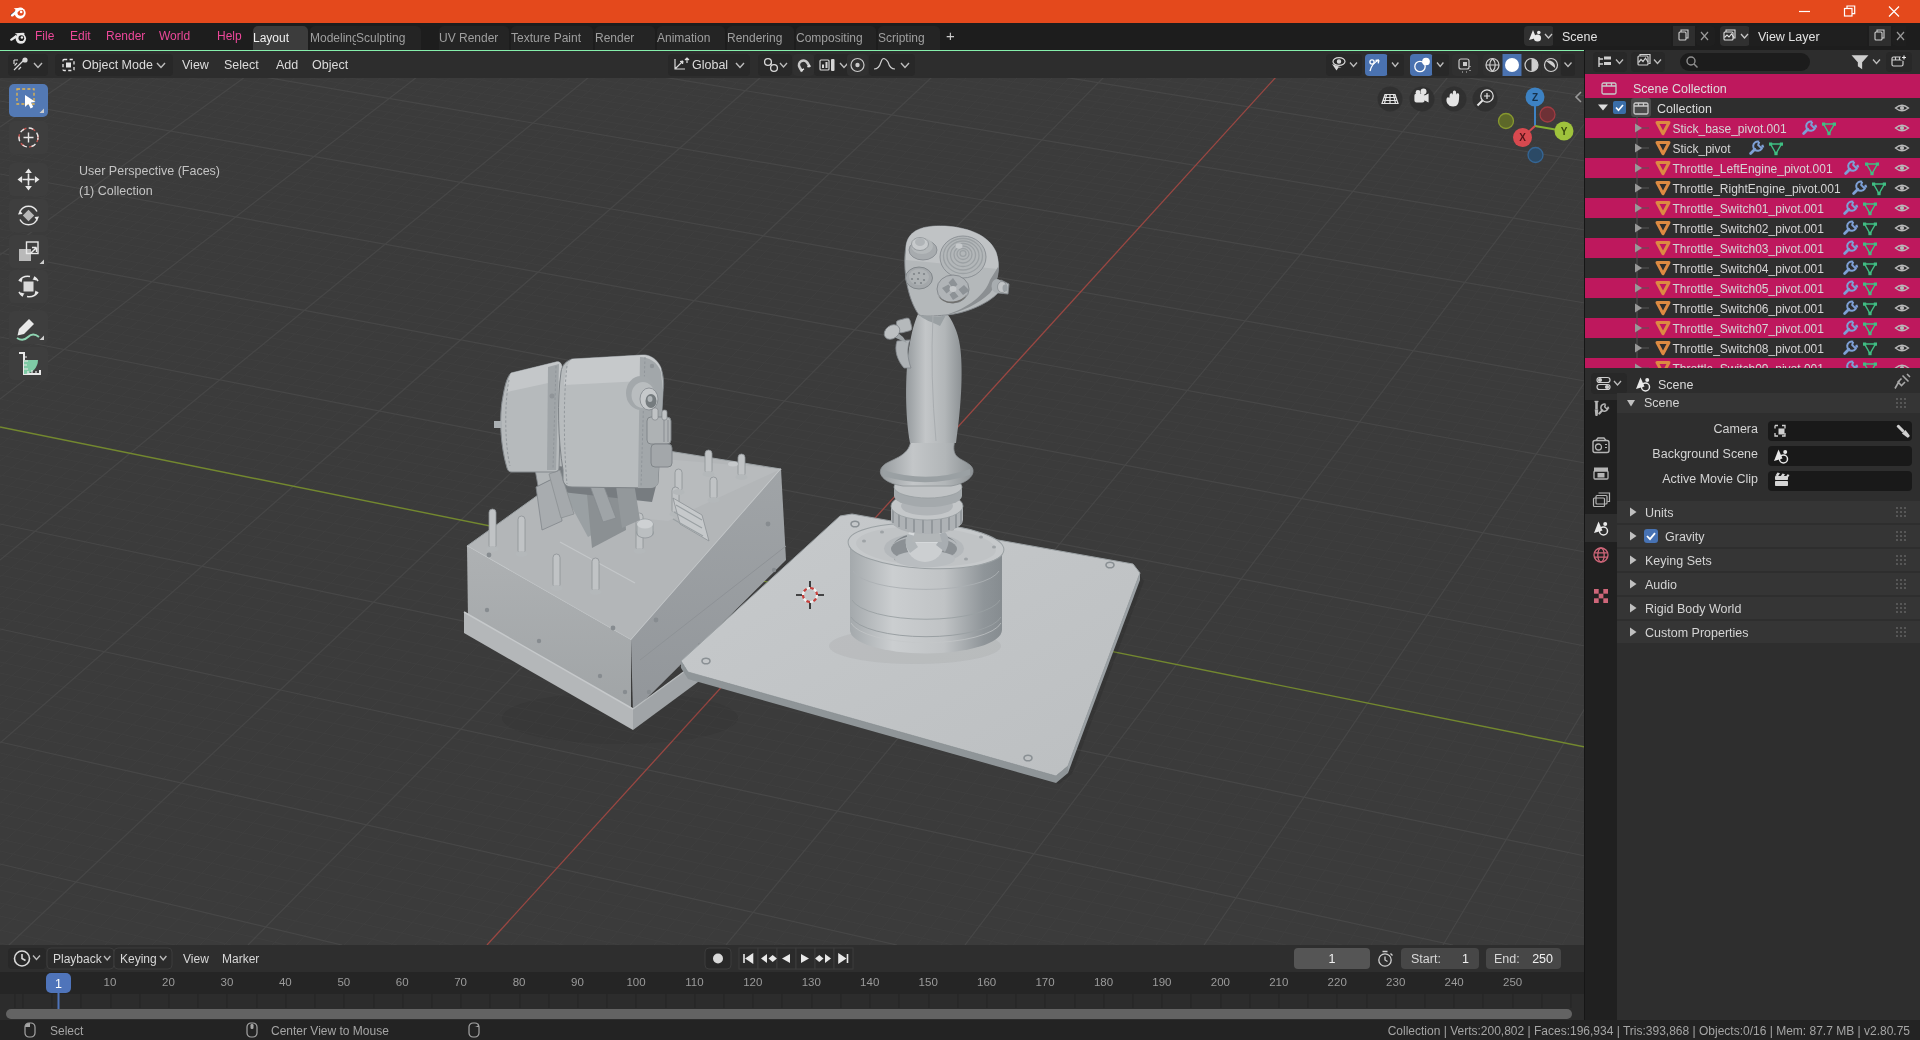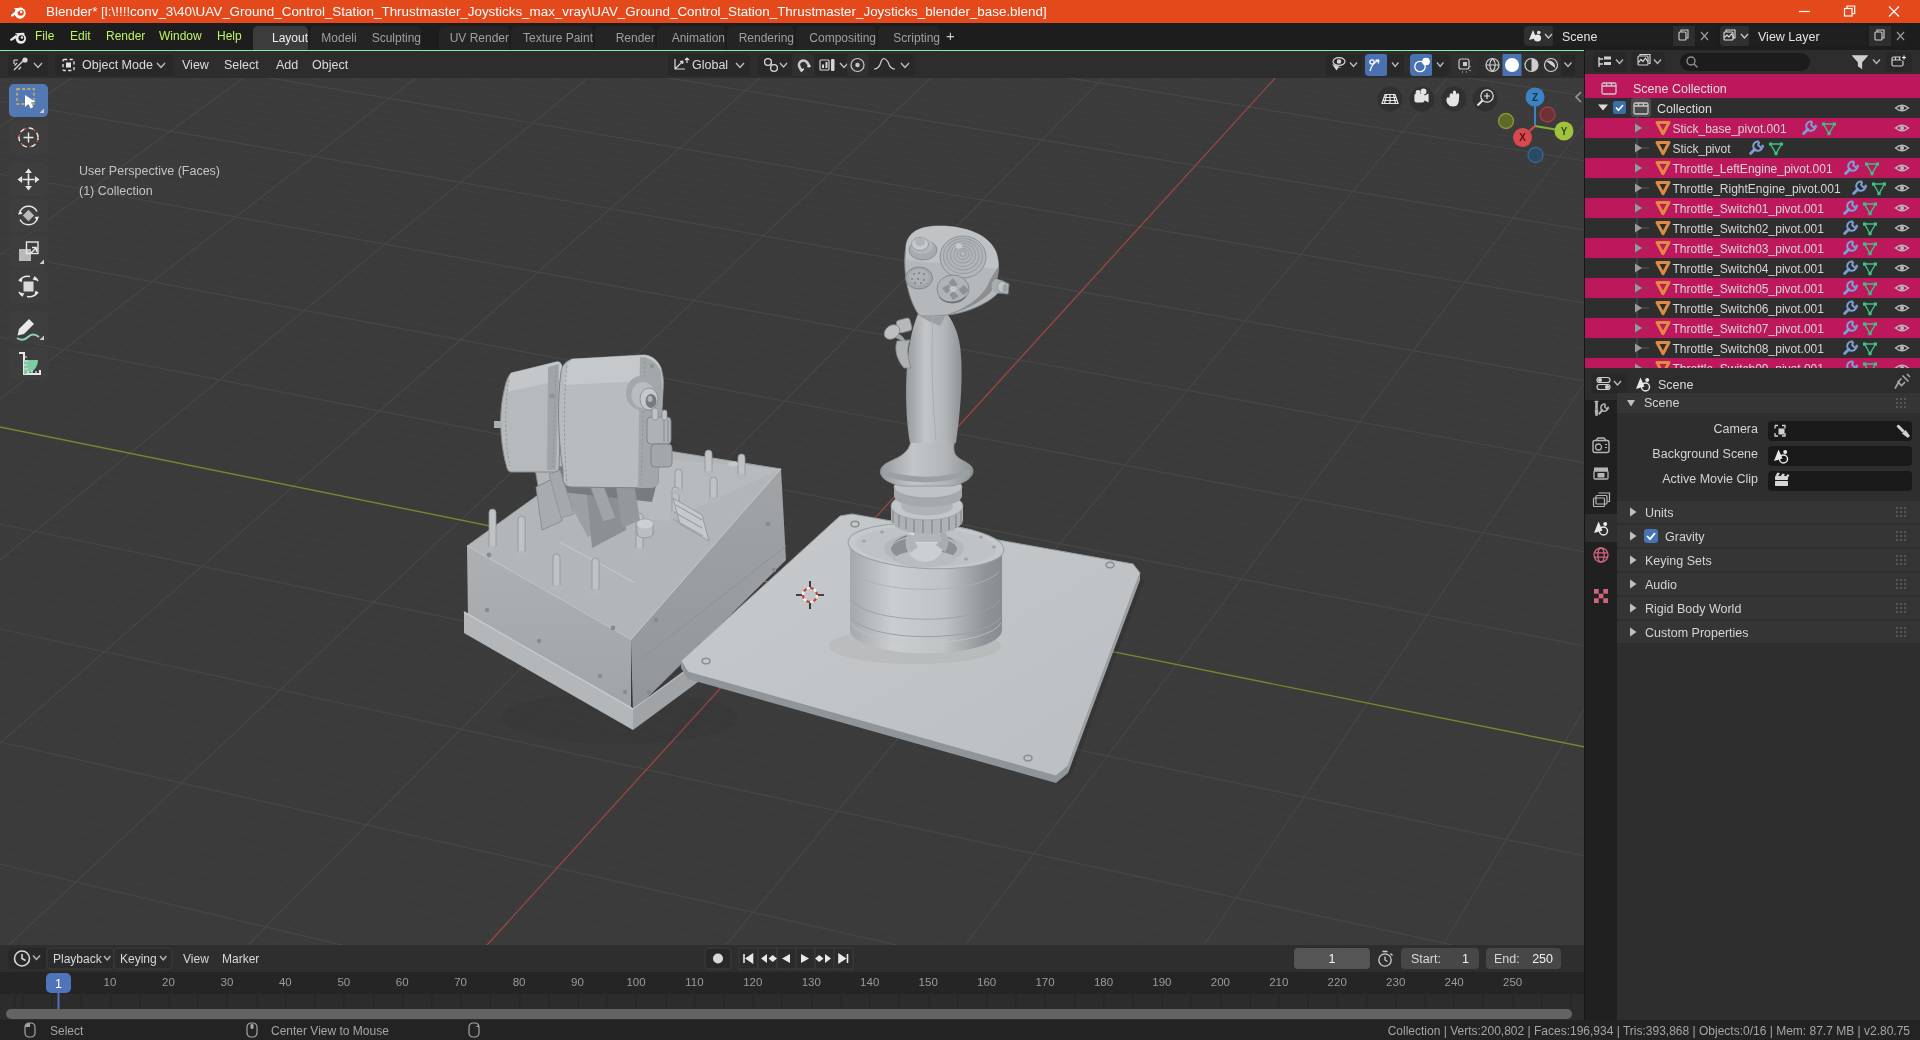--- a/index.html
+++ b/index.html
@@ -1,22 +1,22 @@
 <!DOCTYPE html>
 <html><head><meta charset="utf-8"><style>
 *{margin:0;padding:0;box-sizing:border-box}
 html,body{width:1920px;height:1040px;overflow:hidden;background:#2a2a2a;
 font-family:"Liberation Sans",sans-serif;-webkit-font-smoothing:antialiased}
 #title{position:absolute;left:0;top:0;width:1920px;height:23px;background:#e4491c;color:#fdfdfd;
 font-size:13.4px;line-height:23px}
 #title .tl{position:absolute;left:46px;top:0;letter-spacing:0.1px}
 #title .logo{position:absolute;left:10px;top:3px}
 #menu{position:absolute;left:0;top:23px;width:1920px;height:27px;background:#1d1d1d;color:#d8d8d8;font-size:12px}
-#menu .mi{position:absolute;top:0;line-height:26px;color:#bef264}
-.tab{position:absolute;top:3px;height:24px;line-height:24px;color:#9f9f9f;font-size:12px;background:#242424;border-radius:5px 5px 0 0;text-align:right}
+#menu .mi{position:absolute;top:0;line-height:26px;color:#ec4899}
+.tab{position:absolute;top:3px;height:24px;line-height:24px;color:#9f9f9f;font-size:12px;background:#242424;border-radius:5px 5px 0 0;text-align:left}
 .tab.on{background:#3c3c3c;color:#f0f0f0}
 #tools{position:absolute;left:0;top:50px;width:1920px;height:28px;background:#2d2d2d;border-top:1px solid #86efac}
 #vp{position:absolute;left:0;top:78px;width:1585px;height:867px;background:#3b3b3b;overflow:hidden}
 #vp .vptext{position:absolute;color:#c3c3c3;font-size:12.5px}
 #timeline{position:absolute;left:0;top:945px;width:1585px;height:75px;background:#0369a1}
 #tlhead{position:absolute;left:0;top:0;width:1585px;height:27px;background:#2e2e2e}
 #tlruler{position:absolute;left:0;top:27px;width:1585px;height:22px;background:#252525}
 #tlchan{position:absolute;left:0;top:49px;width:1585px;height:14px;background:#2c2c2c}
 #tlscroll{position:absolute;left:0;top:63px;width:1585px;height:12px;background:#2c2c2c}
 #outliner{position:absolute;left:1585px;top:50px;width:335px;height:318px;background:#be185d;overflow:hidden}
@@ -29,21 +29,20 @@
  <svg class="logo" width="17" height="17" viewBox="0 0 64 64">
       <g fill="#fff">
         <path d="M21 28 L2 42 C-1 44 3 49 7 47 L26 36 Z" fill="#2a4f6e"></path>
         <circle cx="38" cy="38" r="21" fill="#fff"></circle>
         <circle cx="40" cy="36" r="12" fill="#e4491c"></circle>
         <circle cx="42" cy="34" r="5" fill="#fff"></circle>
         <path d="M14 20 L44 18 C50 18 50 26 44 27 L26 29 Z" fill="#fff"></path>
         <path d="M4 44 L30 22 36 28 12 50 C7 53 1 48 4 44 Z" fill="#fff"></path>
       </g>
     </svg>
- <span class="tl" style="letter-spacing:0">Blender* [l:\!!!!conv_3\40\UAV_Ground_Control_Station_Thrustmaster_Joysticks_max_vray\UAV_Ground_Control_Station_Thrustmaster_Joysticks_blender_base.blend]</span>
  <svg width="1920" height="23" style="position:absolute;left:0;top:0">
       <g stroke="#fff" stroke-width="1.2" fill="none">
         <line x1="1799" y1="11.5" x2="1810" y2="11.5"></line>
         <rect x="1844.5" y="8.5" width="7.5" height="7.5" fill="none"></rect>
         <path d="M1847 8.5 v-2.5 h7.7 v7.7 h-2.7" fill="none"></path>
         <path d="M1889 6.5 L1899 16.5 M1899 6.5 L1889 16.5"></path>
       </g>
     </svg>
 </div>
 
@@ -53,21 +52,21 @@
         <path d="M23.5 26.5 L5 40.5 C1.5 43 5.5 48.5 9.5 46 L29 34 Z"></path>
         <path d="M20 21 L48 19 C54 19 54 27 48 27.5 L30 29 Z"></path>
         <circle cx="40" cy="39" r="17.5"></circle>
         <circle cx="41.5" cy="37.5" r="9.5" fill="#1d1d1d"></circle>
         <circle cx="43.5" cy="35.5" r="4.2"></circle>
       </g>
     </svg>
  <span class="mi" style="left:35px">File</span>
  <span class="mi" style="left:70px">Edit</span>
  <span class="mi" style="left:106px">Render</span>
- <span class="mi" style="left:159px">Window</span>
+ <span class="mi" style="left:159px">World</span>
  <span class="mi" style="left:217px">Help</span>
  <span class="tab on" style="left:253px;width:55px">Layout</span>
  <span class="tab" style="left:310px;width:60px">Modeling</span>
  <span class="tab" style="left:356px;width:65px">Sculpting</span>
  <span class="tab" style="left:439px;width:70px">UV Render</span>
  <span class="tab" style="left:511px;width:82px">Texture Paint</span>
  <span class="tab" style="left:595px;width:60px">Render</span>
  <span class="tab" style="left:657px;width:68px">Animation</span>
  <span class="tab" style="left:727px;width:67px">Rendering</span>
  <span class="tab" style="left:796px;width:80px">Compositing</span>

